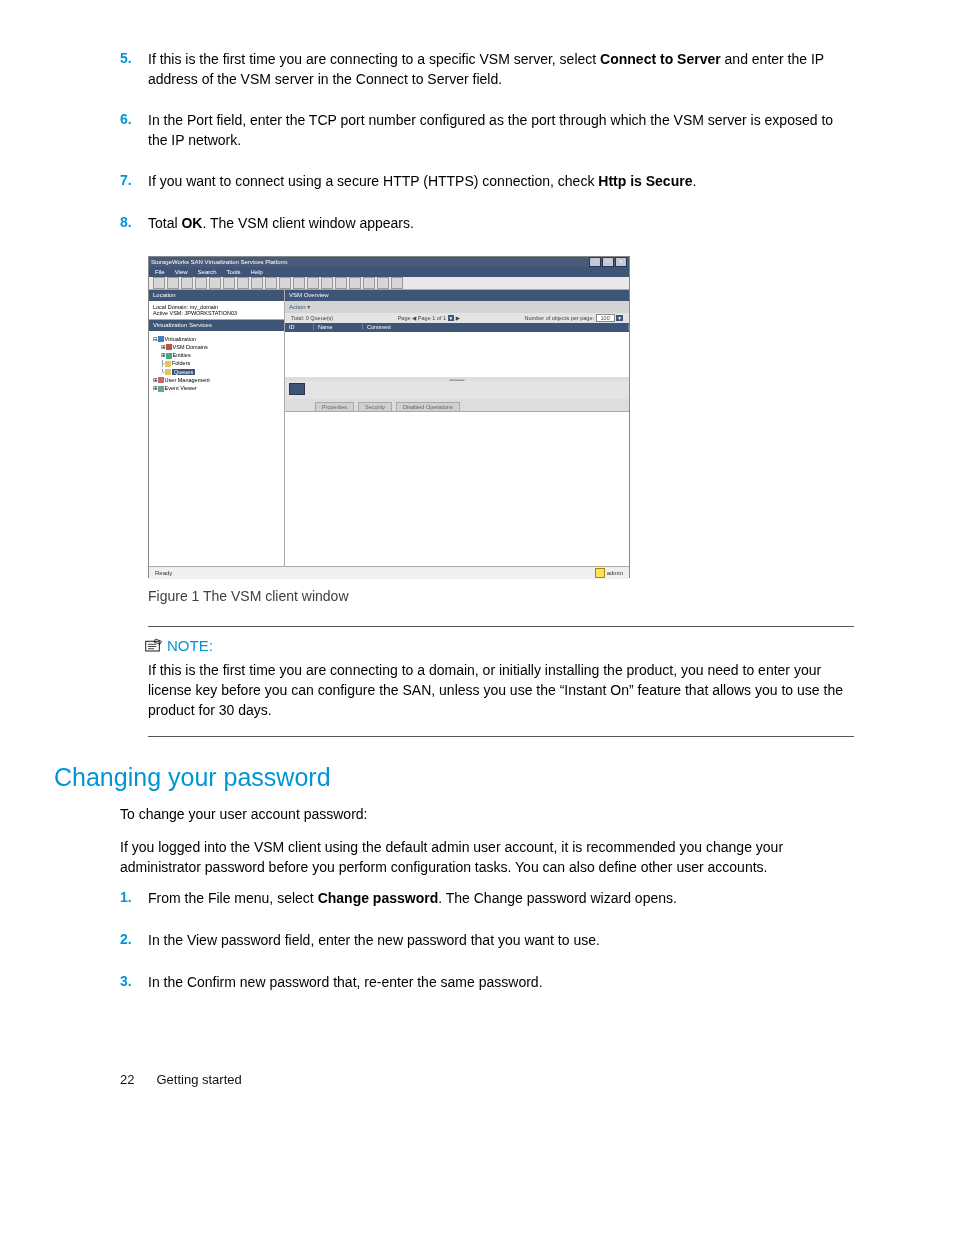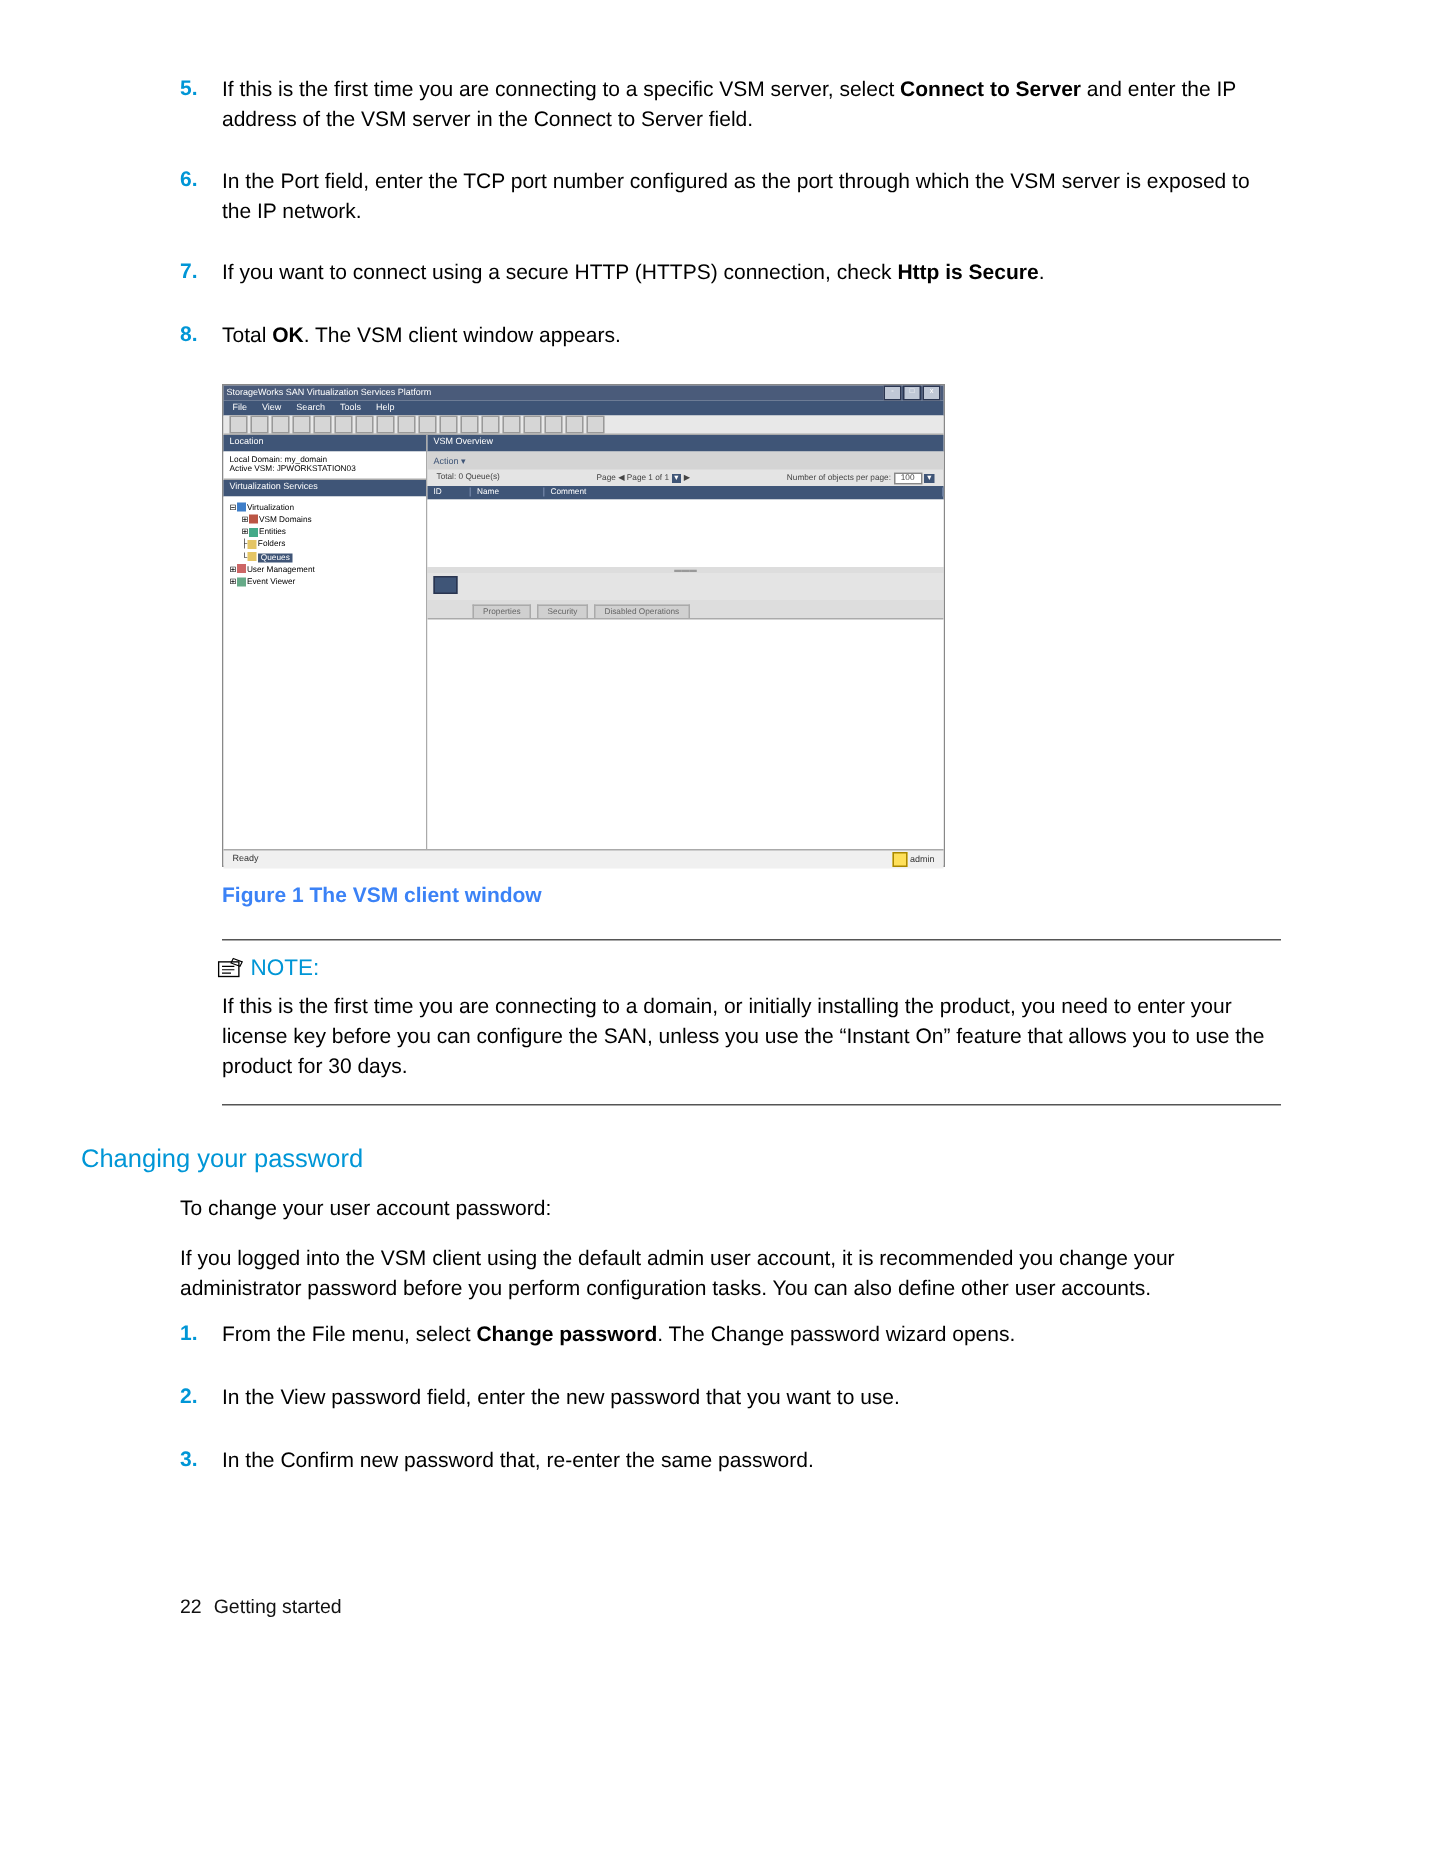--- a/index.html
+++ b/index.html
@@ -235,22 +235,22 @@
   }
   .ss-admin-icon {
     display:inline-block;
     width:8px; height:8px;
     background:#ffe05a;
     border:1px solid #aa8800;
     margin-right:2px;
     vertical-align:middle;
   }
   .caption {
-    color: #3b82f6;
-    font-weight: bold;
+    color: #404040;
+    font-weight: normal;
     font-size: 14px;
     margin: 10px 0 18px 28px;
   }
   .note-block {
     margin: 22px 0 22px 28px;
     border-top: 1px solid #555;
     border-bottom: 1px solid #555;
     padding: 10px 0 16px 0;
   }
   .note-head {
@@ -269,34 +269,34 @@
     color: #0096d6;
     font-size: 15px;
   }
   .note-text {
     font-size: 14px;
     line-height: 1.45;
   }
   h2.section {
     color: #0096d6;
     font-weight: normal;
-    font-size: 17px;
+    font-size: 25px;
     margin: 26px 0 12px -66px;
   }
   .para {
     font-size: 14px;
     line-height: 1.45;
     margin: 0 0 12px 0;
   }
   .footer {
     margin-top: 70px;
     font-size: 13px;
     color: #111;
     display: flex;
-    gap: 8px;
+    gap: 22px;
   }
 </style>
 </head>
 <body>
 
 <div class="page">
 
   <ol class="steps" id="steps-a">
       <li>
         <span class="num">5.</span>

